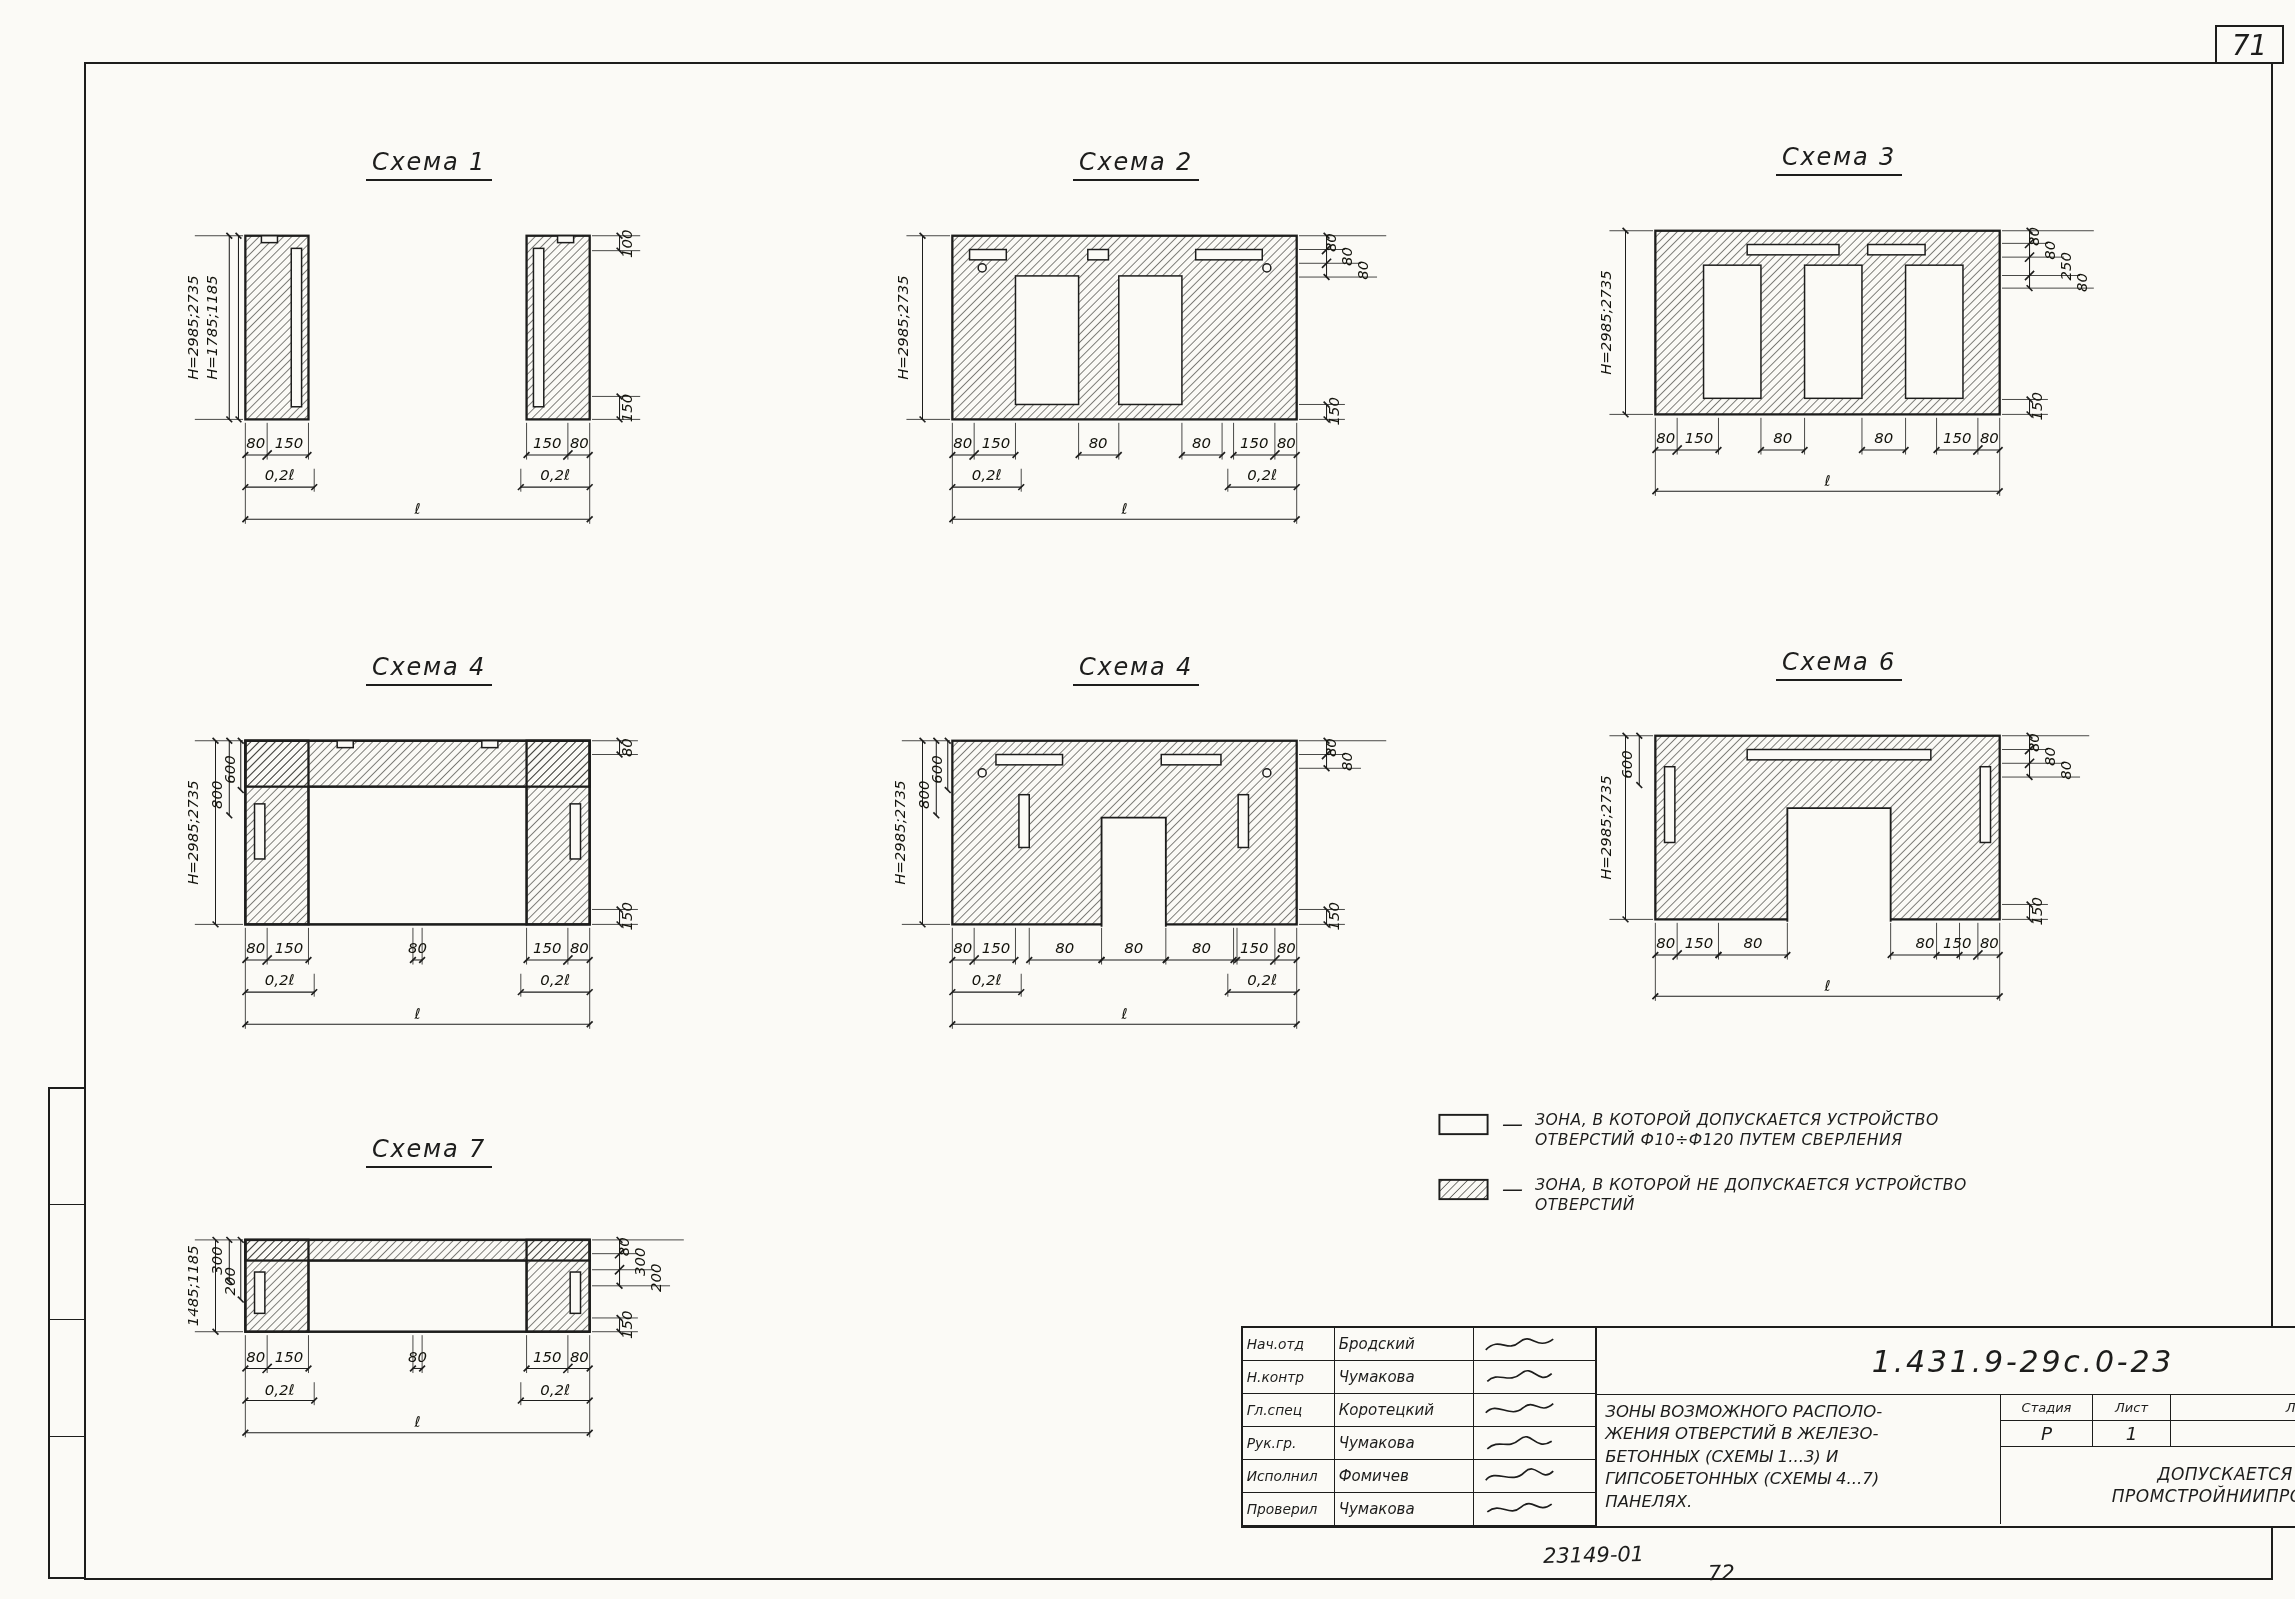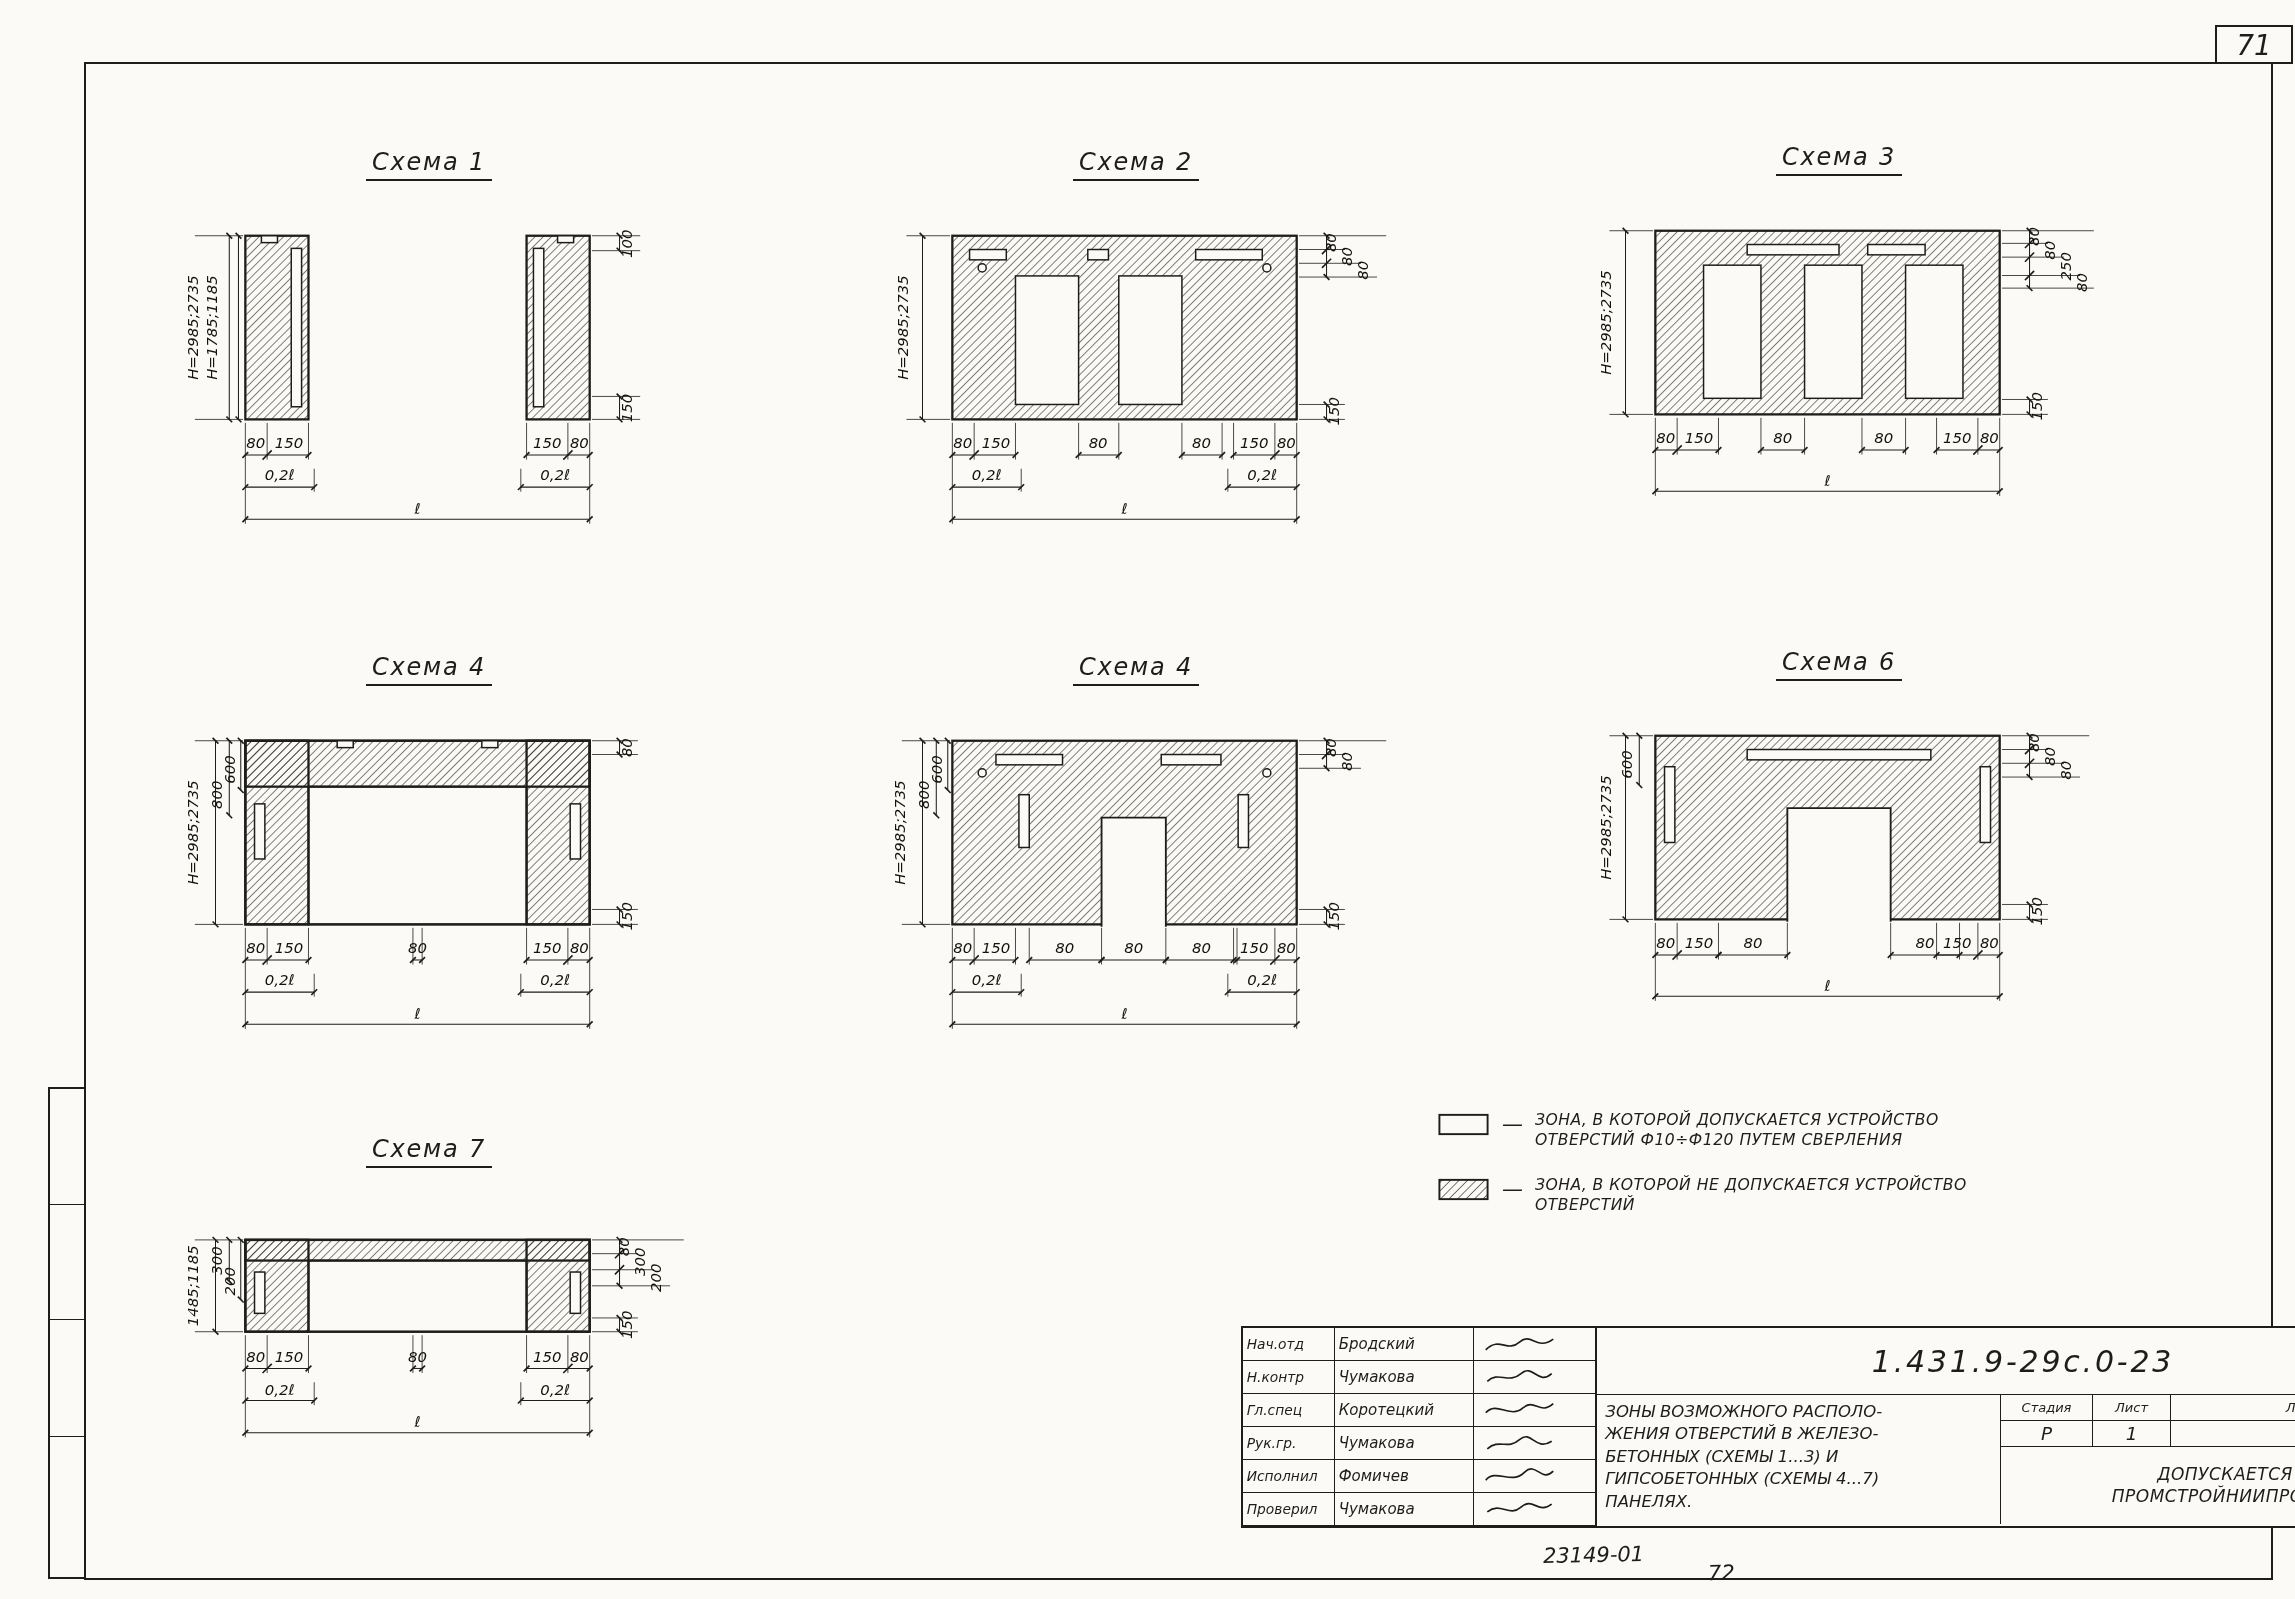--- a/index.html
+++ b/index.html
@@ -1,21 +1,21 @@
 <!DOCTYPE html>
 <html style="font-size:7.3px"><head>
 <meta charset="utf-8">
 <style>
   * { box-sizing: border-box; margin:0; padding:0; }
   html,body { width:2305px; height:1600px; background:#fbfaf6; overflow:hidden;
               font-family:"DejaVu Sans", sans-serif; color:#1d1d1c; }
   #sheet { position:relative; width:2305px; height:1600px; background:#fbfaf6; }
   #frame { position:absolute; left:84px; top:62px; width:2189px; height:1518px;
            border:2.8px solid #1d1d1c; }
-  #pagenum-box { position:absolute; left:2215px; top:25px; width:78px; height:39px;
+  #pagenum-box { position:absolute; left:2215px; top:25px; width:69px; height:39px;
                  border:2.3px solid #1d1d1c; display:flex; align-items:center; justify-content:center;
                  font:italic 27.5px "DejaVu Sans",sans-serif; }
   #leftstrip { position:absolute; left:48px; top:1087px; width:38px; height:492px;
                border:2.3px solid #1d1d1c; }
   #leftstrip .div { position:absolute; left:0; width:100%; border-top:1.8px solid #1d1d1c; }
 
   .scheme { position:absolute; width:528px; }
   .scheme-title { text-align:center; margin-bottom:2.8px;margin-top:10px; }
   .scheme-title span { display:inline-block; font:italic 24px "DejaVu Sans",sans-serif;
                        letter-spacing:1.8px; border-bottom:2.3px solid #1d1d1c; padding:0 6.4px 2.8px; }

